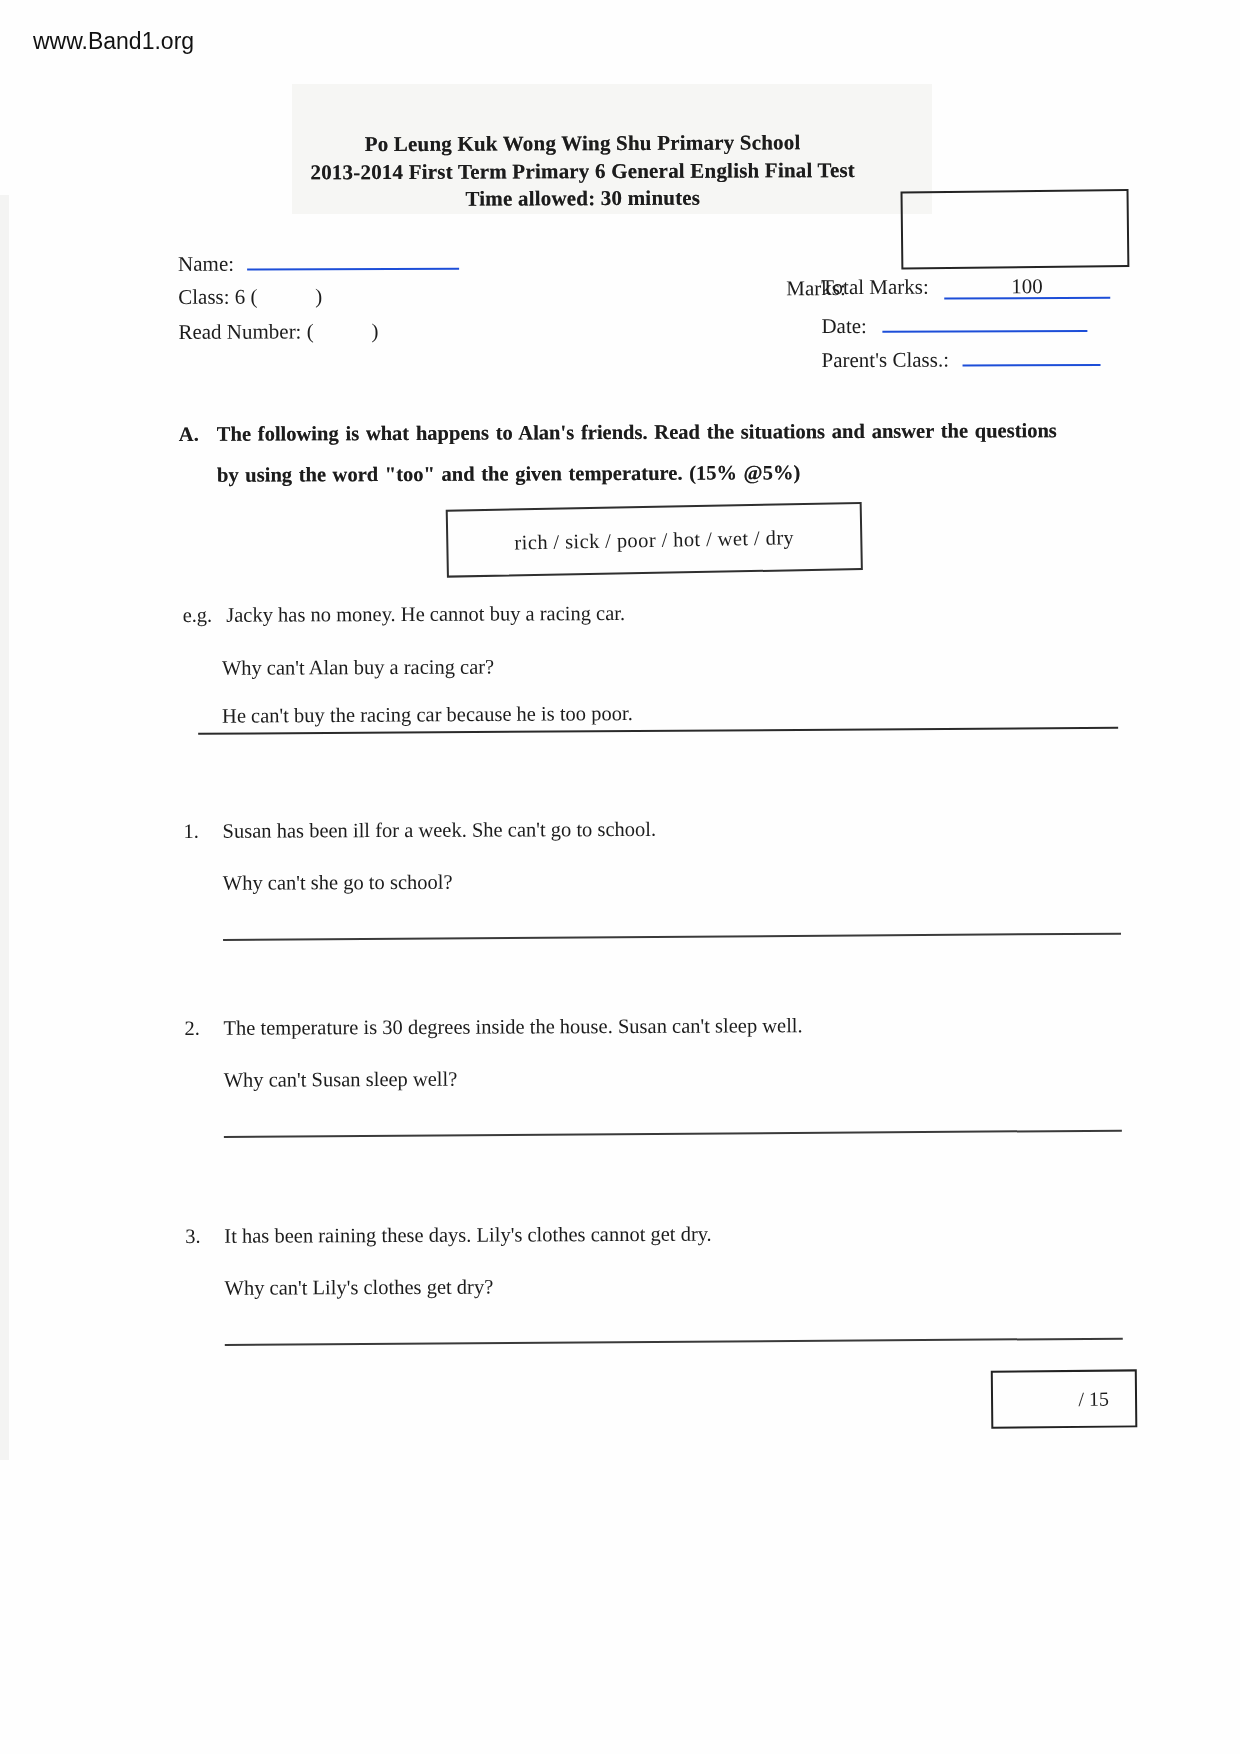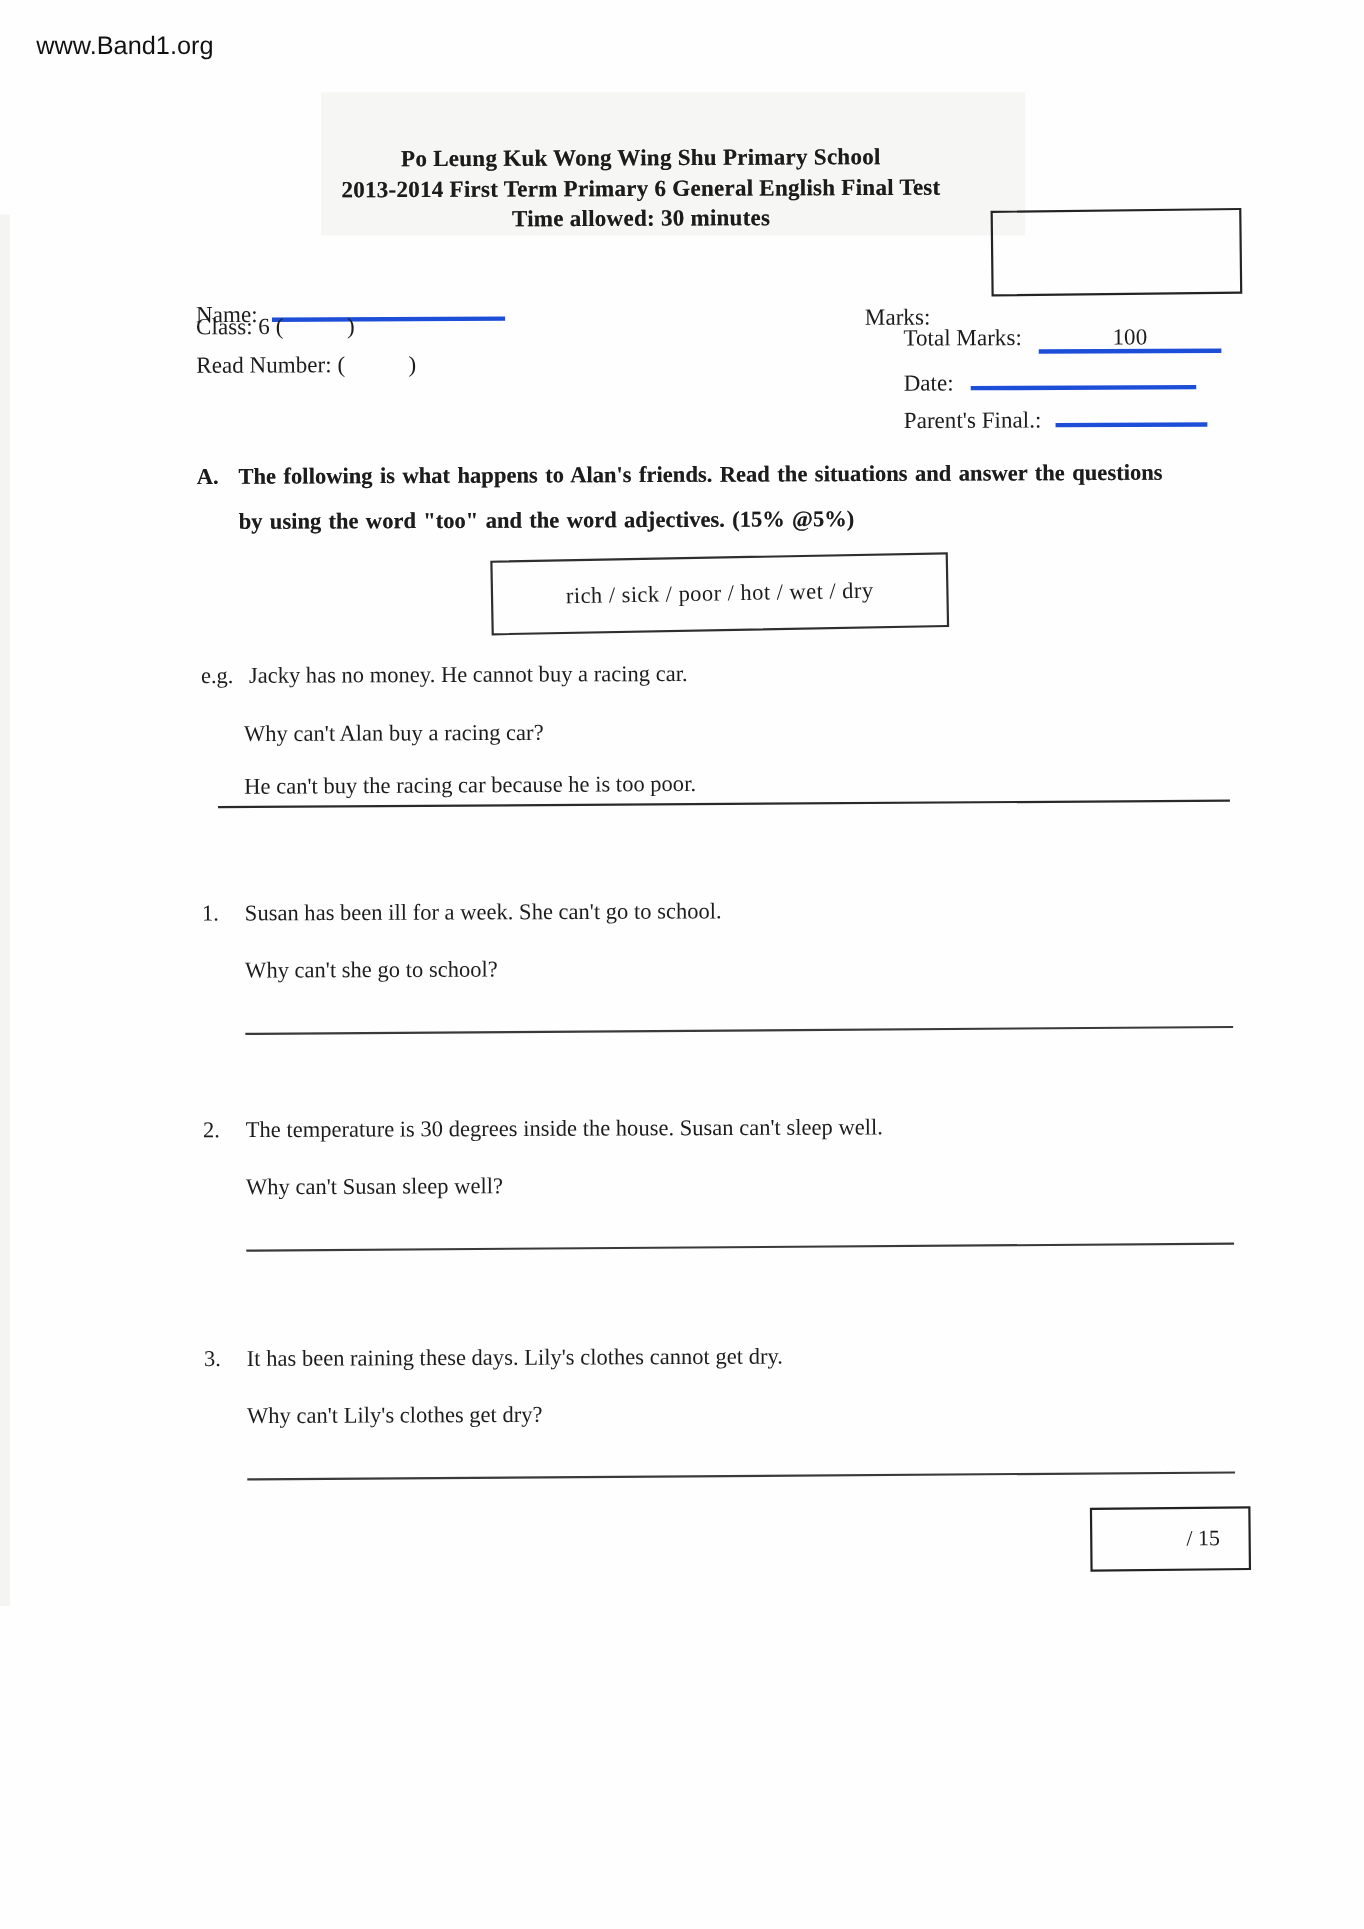--- a/index.html
+++ b/index.html
@@ -21,21 +21,21 @@
     font-size:23px;color:#111;text-align:center;
   }
   .title-block{
     position:absolute;left:165px;top:130px;width:840px;
     text-align:center;font-weight:bold;font-size:21px;line-height:27.5px;
     letter-spacing:.2px;
     text-shadow:0 0 .5px rgba(0,0,0,.55);
   }
   .pre{white-space:pre-wrap;}
   .lbl{position:absolute;font-size:21px;}
-  .blank{display:inline-block;border-bottom:4px solid #1d4ed8;height:19px;vertical-align:baseline;margin-top:20px;}
+  .blank{display:inline-block;border-bottom:2px solid #1d4ed8;height:19px;vertical-align:baseline;}
   .marks-box{
     position:absolute;left:903px;top:192px;width:224px;height:74px;
     border:2px solid #242424;transform:rotate(-0.4deg);
     background:transparent;
   }
   .section-a{
     position:absolute;left:180px;top:412px;width:878px;
     display:flex;font-weight:bold;font-size:20.5px;line-height:41px;
     text-shadow:0 0 .5px rgba(0,0,0,.5);
   }
@@ -94,27 +94,27 @@
     <div class="lbl" style="left:788px;top:238px;margin-top:39px;">Marks:</div>
     <div class="lbl" style="left:823px;top:276px;">
       <span>Total Marks:</span>
       <span class="blank" style="width:166px;margin-left:10px;text-align:center;height:23px;"><span>100</span></span>
     </div>
     <div class="lbl" style="left:823px;top:313px;">
       <span>Date:</span>
       <span class="blank" style="width:205px;margin-left:10px;"></span>
     </div>
     <div class="lbl" style="left:823px;top:347px;">
-      <span>Parent's Final.:</span>
+      <span>Parent's Class.:</span>
       <span class="blank" style="width:138px;margin-left:8px;"></span>
     </div>
 
     <div class="section-a">
       <span class="sec-label">A.</span>
-      <span class="sec-text"><span>The following is what happens to Alan's friends. Read the situations and answer the questions by using the word "</span><span class="u">too</span><span>" and the </span><span class="u">word adjectives</span><span>. (15% @5%)</span></span>
+      <span class="sec-text"><span>The following is what happens to Alan's friends. Read the situations and answer the questions by using the word "</span><span class="u">too</span><span>" and the </span><span class="u">given temperature</span><span>. (15% @5%)</span></span>
     </div>
 
     <div class="word-box">
       <span>rich / sick / poor / hot / wet / dry</span>
     </div>
 
     <div class="body-text eg-row" style="left:183px;top:602px;">
       <span>e.g.</span>
       <span>Jacky has no money. He cannot buy a racing car.</span>
     </div>

